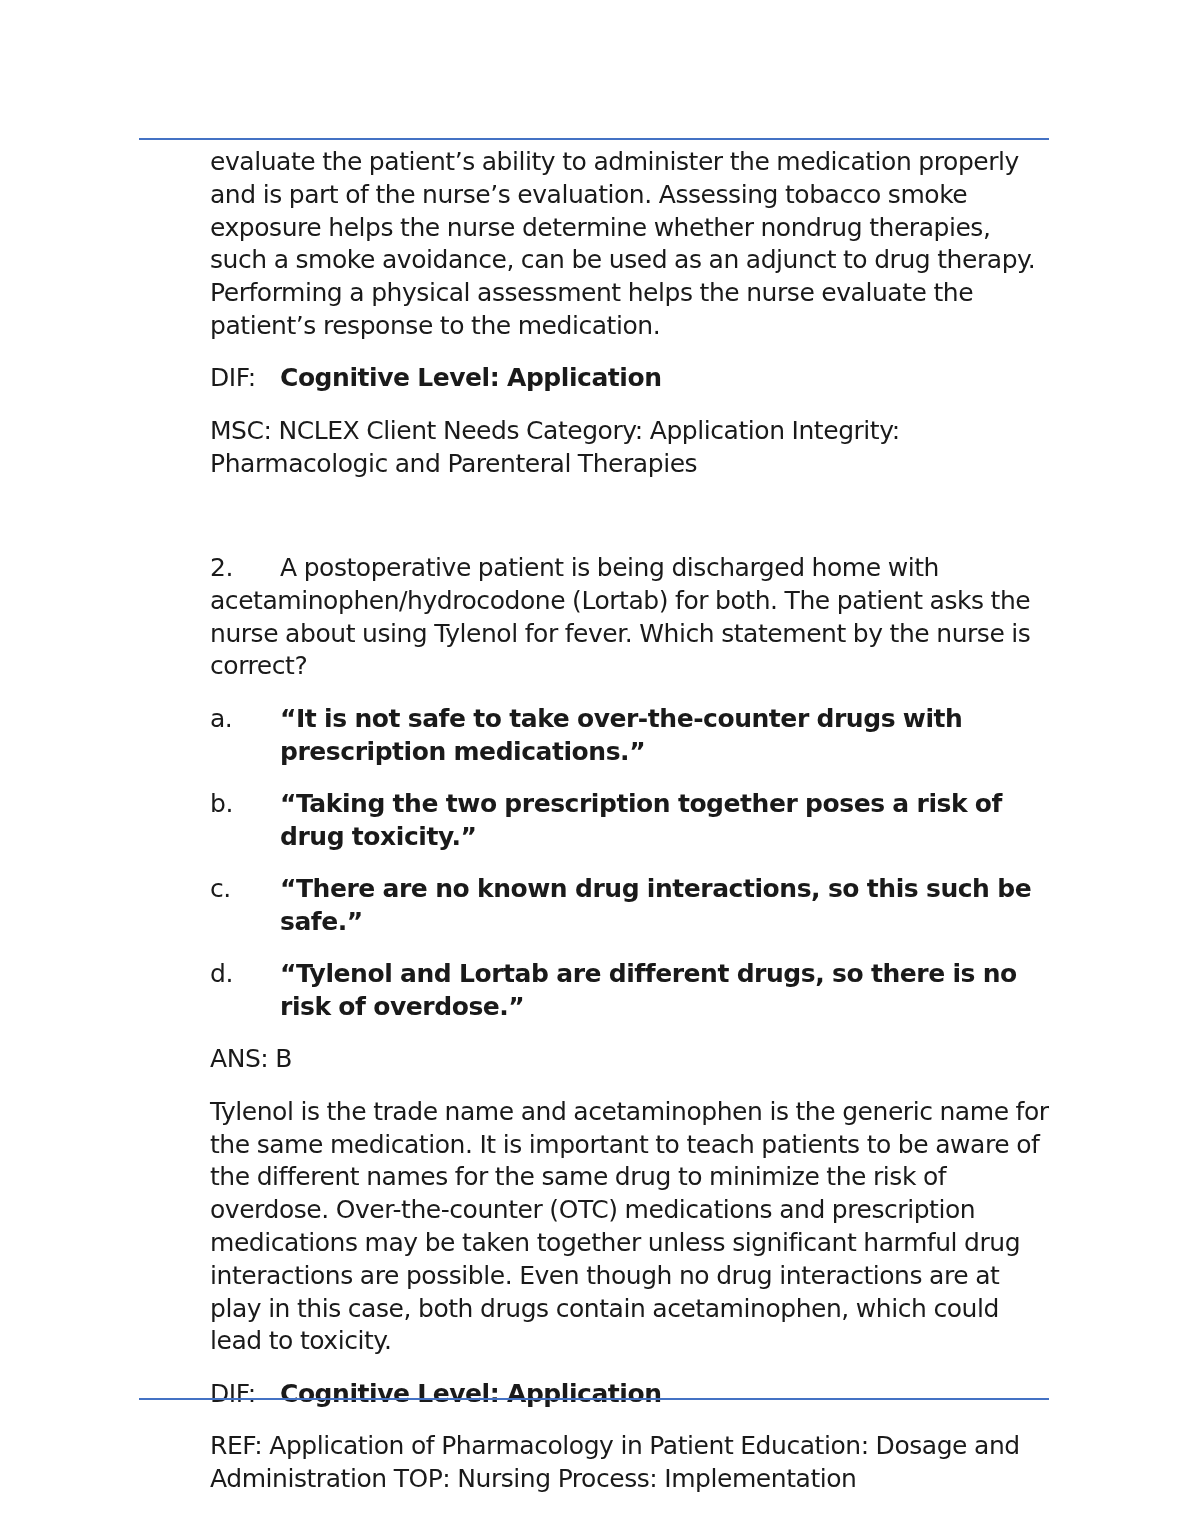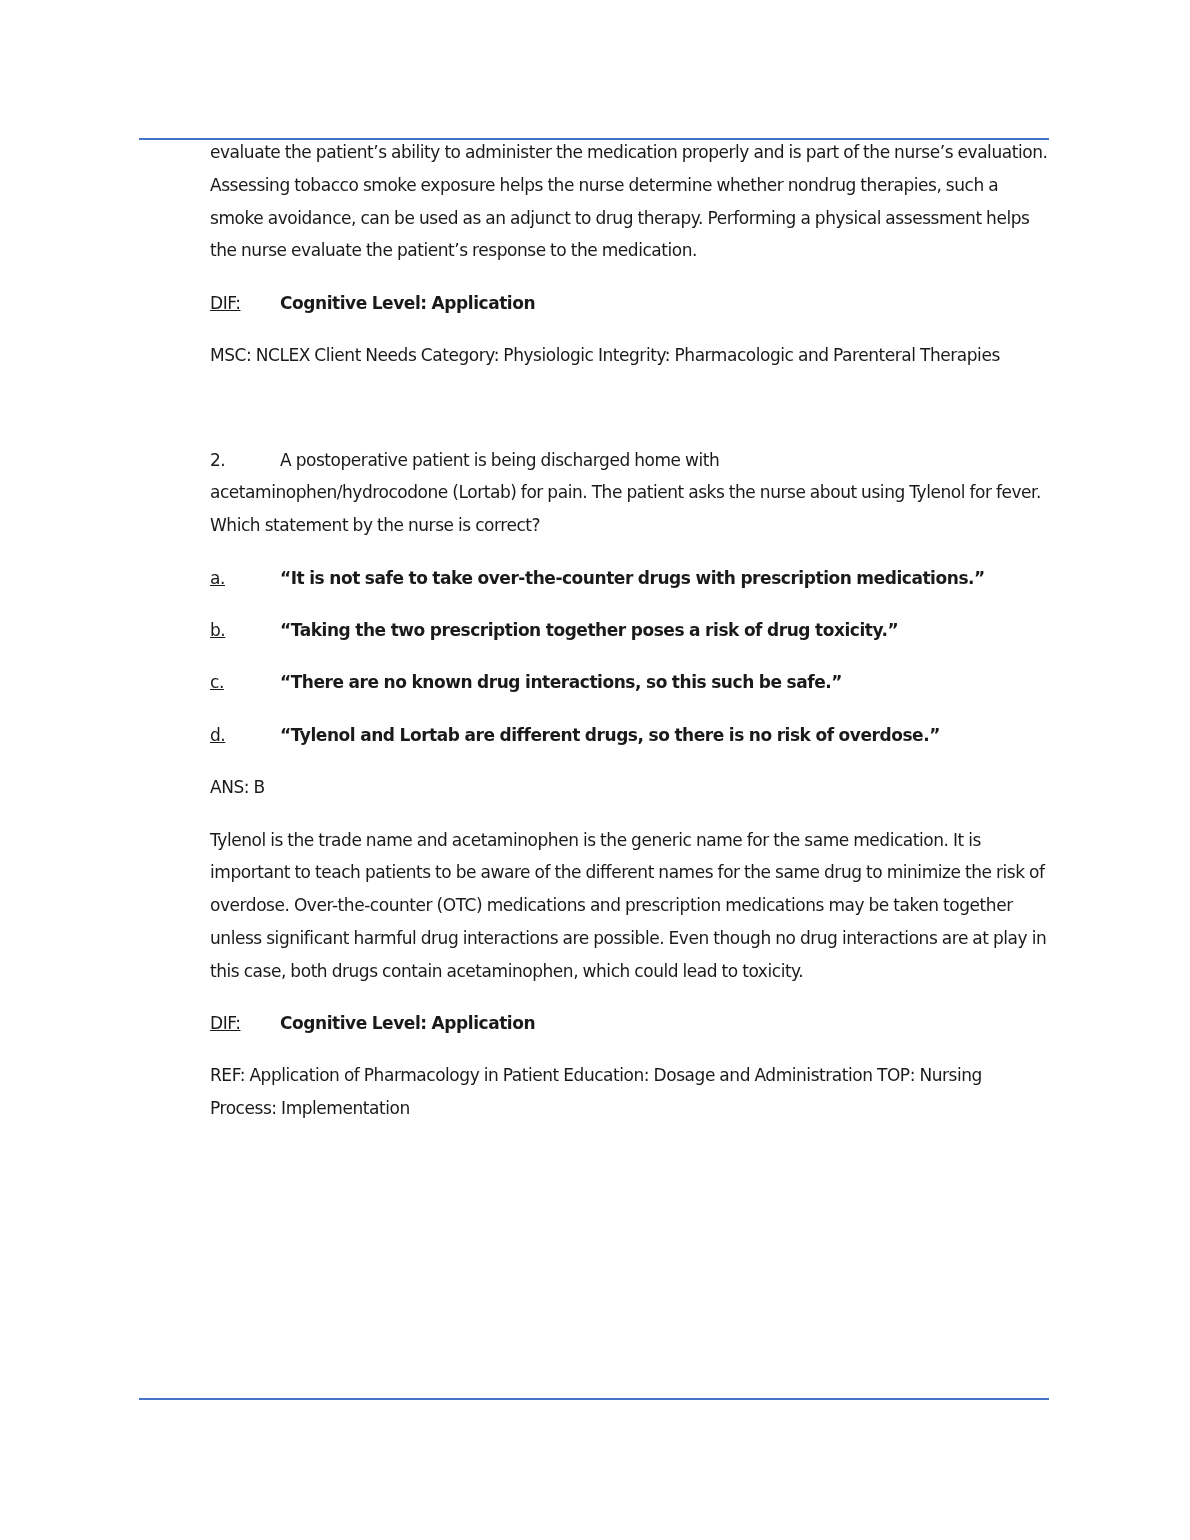--- a/index.html
+++ b/index.html
@@ -21,52 +21,52 @@
       width: 910px;
       height: 2px;
       background: #4472c4;
     }
     .rule.top { top: 138px; }
     .rule.bottom { top: 1398px; }
 
     .content {
       position: absolute;
       left: 210px;
-      top: 136px;
+      top: 146px;
       width: 840px;
-      font-size: 17px;
+      font-size: 25px;
       line-height: 32.8px;
       letter-spacing: -0.45px;
       word-spacing: -0.5px;
     }
     .para { margin: 0 0 19.6px 0; white-space: pre-wrap; }
     .tab-row { display: flex; margin: 0 0 19.6px 0; }
-    .tab-row .lbl { width: 70px; flex: 0 0 70px; text-decoration: underline; }
+    .tab-row .lbl { width: 70px; flex: 0 0 70px; }
     .tab-row .txt { flex: 1; font-weight: bold; }
     .q-head .num { display: inline-block; width: 70px; }
     .spacer { height: 52px; }
   </style>
 </head>
 <body>
 
 <div class="rule top" style="background: rgb(68, 114, 196);"></div>
 
 <div class="content">
   <p class="para">evaluate the patient’s ability to administer the medication properly and is part of the nurse’s evaluation. Assessing tobacco smoke exposure helps the nurse determine whether nondrug therapies, such a smoke avoidance, can be used as an adjunct to drug therapy. Performing a physical assessment helps the nurse evaluate the patient’s response to the medication.</p>
 
   <div class="tab-row">
     <span class="lbl">DIF:</span>
     <span class="txt">Cognitive Level: Application</span>
   </div>
 
-  <p class="para">MSC: NCLEX Client Needs Category: Physiologic Integrity: Pharmacologic and Parenteral Therapies</p>
+  <p class="para">MSC: NCLEX Client Needs Category: Application Integrity: Pharmacologic and Parenteral Therapies</p>
 
   <div class="spacer"></div>
 
-  <p class="para q-head"><span class="num">2.</span><span>A postoperative patient is being discharged home with</span><br><span>acetaminophen/hydrocodone (Lortab) for pain. The patient asks the nurse about using Tylenol for fever. Which statement by the nurse is correct?</span></p>
+  <p class="para q-head"><span class="num">2.</span><span>A postoperative patient is being discharged home with</span><br><span>acetaminophen/hydrocodone (Lortab) for both. The patient asks the nurse about using Tylenol for fever. Which statement by the nurse is correct?</span></p>
 
   <div class="tab-row">
     <span class="lbl">a.</span>
     <span class="txt">“It is not safe to take over-the-counter drugs with prescription medications.”</span>
   </div>
   <div class="tab-row">
     <span class="lbl">b.</span>
     <span class="txt">“Taking the two prescription together poses a risk of drug toxicity.”</span>
   </div>
   <div class="tab-row">

